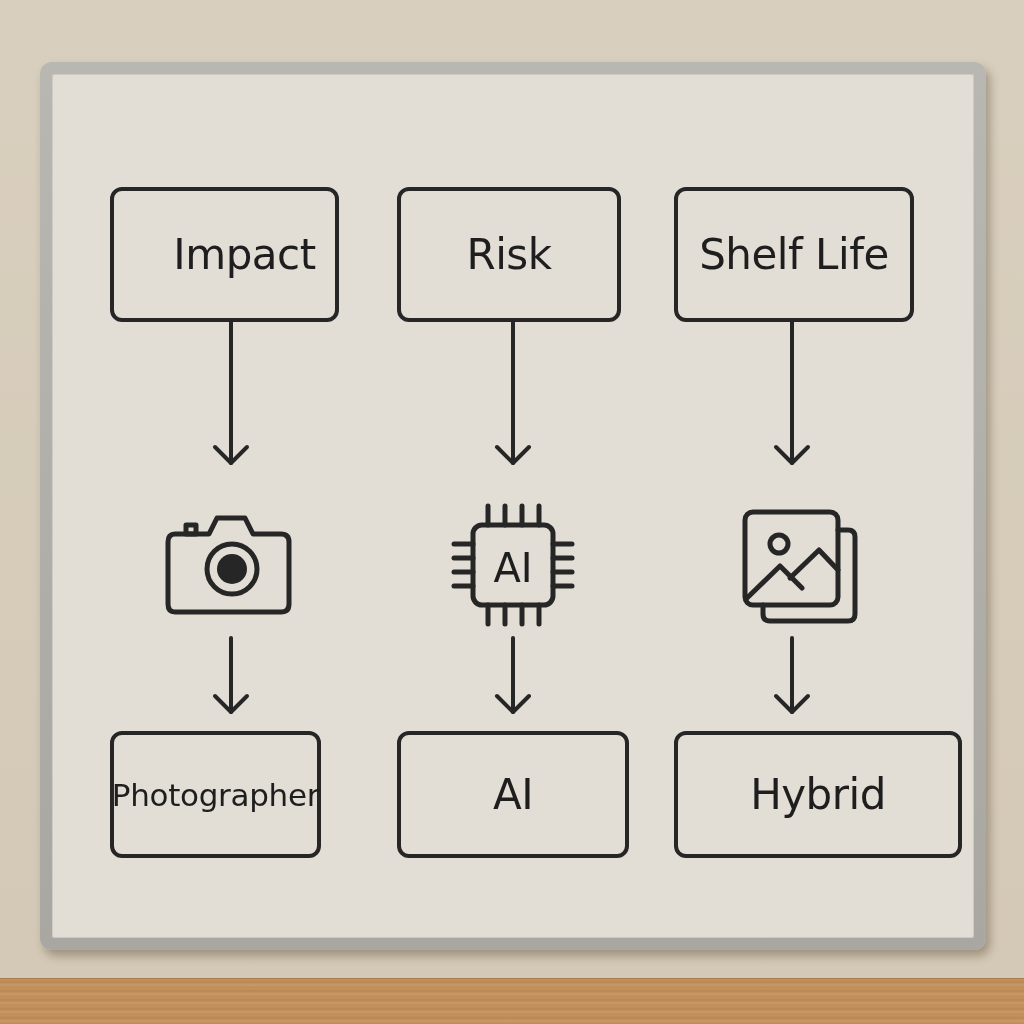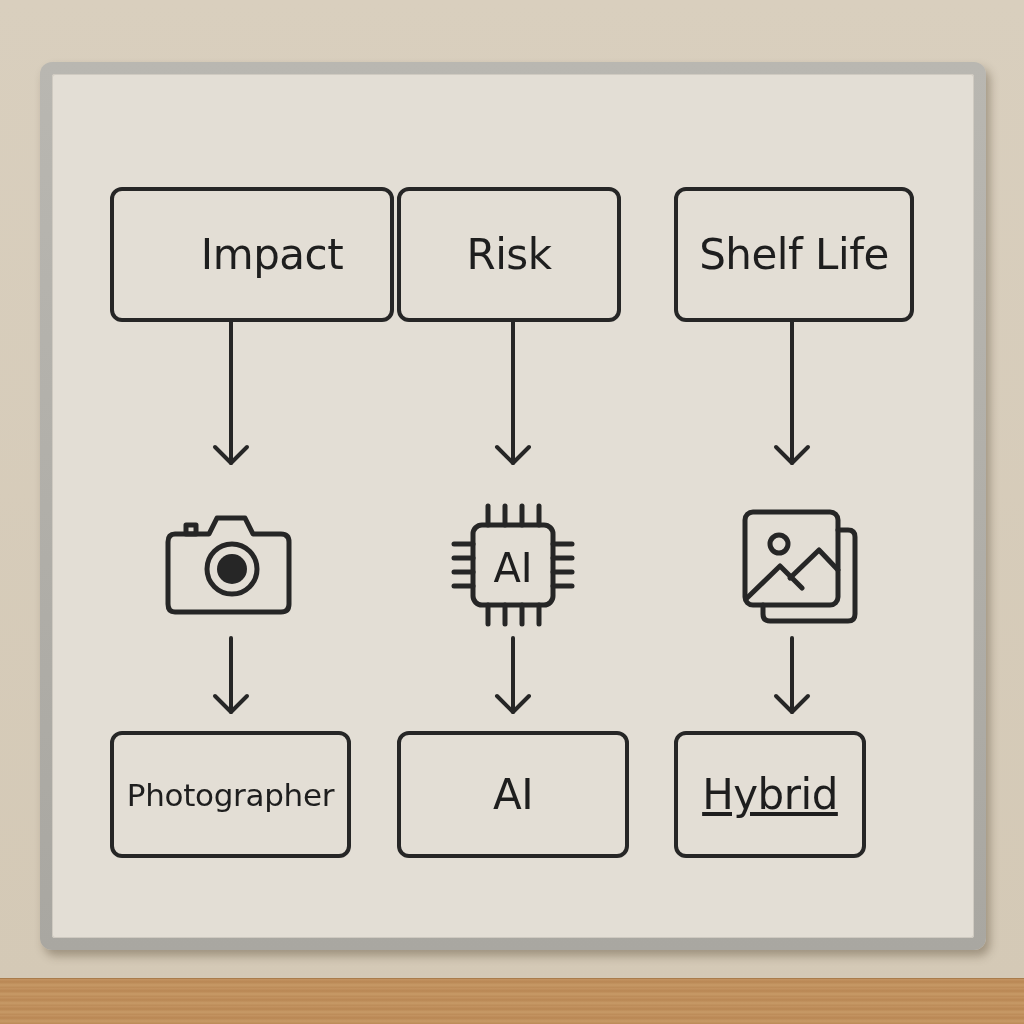--- a/index.html
+++ b/index.html
@@ -37,21 +37,21 @@
 </head>
 <body>
 
 <div class="wall"></div>
 <div class="shelf"></div>
 
 <div class="board">
   <div class="board-surface"></div>
 </div>
 
-<div class="box" style="left:110px; top:187px; width:284px; height:135px;padding-left:40px;">
+<div class="box" style="left:110px; top:187px; width:229px; height:135px;padding-left:40px;">
   <span>Impact</span>
 </div>
 <div class="box" style="left:397px; top:187px; width:224px; height:135px;">
   <span>Risk</span>
 </div>
 <div class="box" style="left:674px; top:187px; width:240px; height:135px;">
   <span>Shelf Life</span>
 </div>
 
 <svg class="abs" style="left:0; top:0;" width="1024" height="1024">
@@ -118,21 +118,21 @@
 <svg class="abs" style="left:742px; top:508px;" width="120" height="120" viewBox="0 0 120 120">
   <g stroke="#262626" stroke-width="5" fill="none" stroke-linejoin="round" stroke-linecap="round">
     <path d="M96 22 H106 Q113 22 113 29 V106 Q113 113 106 113 H28 Q21 113 21 106 V97"></path>
     <rect x="3" y="4" width="93" height="93" rx="8"></rect>
     <circle cx="37" cy="36" r="9"></circle>
     <polyline points="5,90 38,58 60,80"></polyline>
     <polyline points="48,70 77,42 96,62"></polyline>
   </g>
 </svg>
 
-<div class="box" style="left:110px; top:731px; width:241px; height:127px;">
+<div class="box" style="left:110px; top:731px; width:211px; height:127px;">
   <span class="small">Photographer</span>
 </div>
 <div class="box" style="left:397px; top:731px; width:232px; height:127px;">
   <span>AI</span>
 </div>
-<div class="box" style="left:674px; top:731px; width:192px; height:127px;text-decoration:underline;">
+<div class="box" style="left:674px; top:731px; width:288px; height:127px;">
   <span>Hybrid</span>
 </div>
 
 </body></html>

